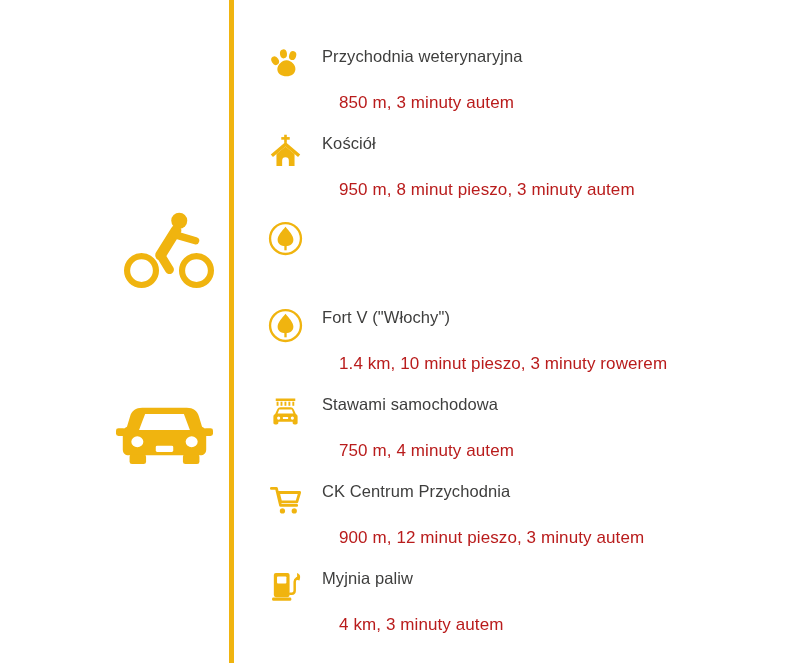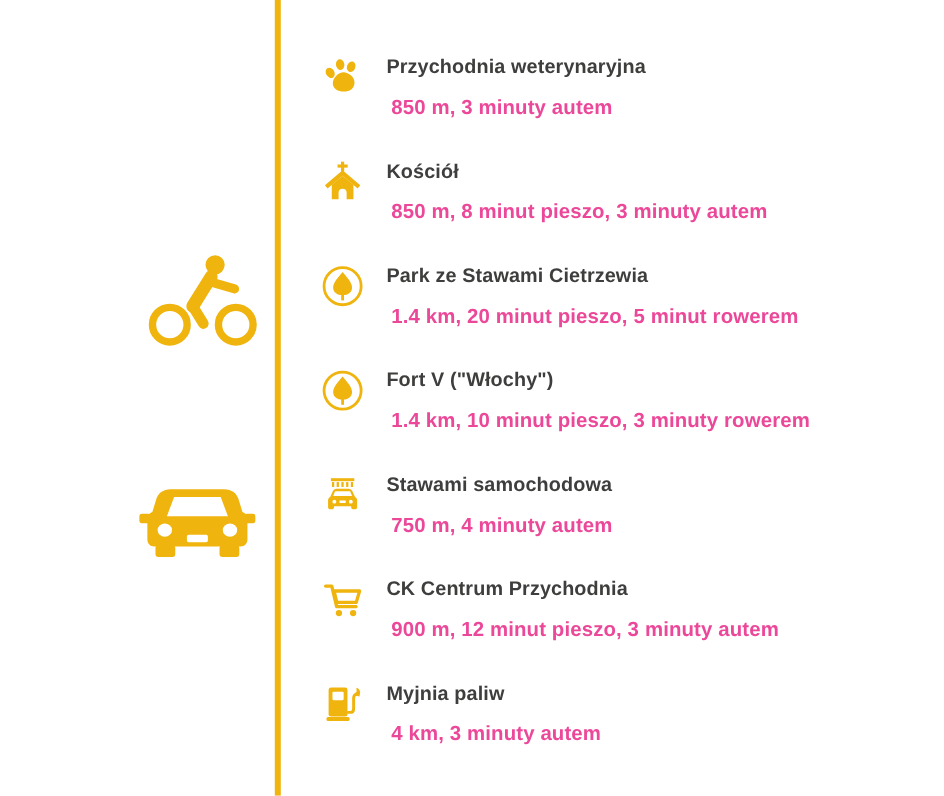--- a/index.html
+++ b/index.html
@@ -11,22 +11,22 @@
   .divider{position:absolute;left:229px;top:0;width:5px;height:663px;background:#F0B40F;}
   .left-icon{position:absolute;color:#F0B40F;}
   .left-icon.bike{left:122px;top:210px;width:94px;height:82px;}
   .left-icon.car{left:116px;top:394px;width:97px;height:80px;}
   .left-icon svg{width:100%;height:100%;display:block;}
   .places{position:absolute;left:268px;top:46px;}
   .place{display:flex;align-items:flex-start;gap:19px;height:56px;margin-bottom:31px;}
   .place-icon{width:35px;height:35px;flex:0 0 35px;color:#F0B40F;margin-top:1px;}
   .place-icon svg{width:35px;height:35px;display:block;}
   .place-text{display:flex;flex-direction:column;}
-  .place-name{font-size:16.5px;font-weight:700;color:#3E3E3D;line-height:21px;margin:0 0 8px 0;letter-spacing:.1px;}
-  .place-details{font-size:17px;font-weight:700;color:#ec4899;line-height:21px;margin:4px;letter-spacing:.1px;}
+  .place-name{font-size:16.5px;font-weight:400;color:#3E3E3D;line-height:21px;margin:0 0 8px 0;letter-spacing:.1px;}
+  .place-details{font-size:17px;font-weight:400;color:#b91c1c;line-height:21px;margin:17px;letter-spacing:.1px;}
 </style>
 </head>
 <body>
 
 <div class="canvas">
 
   <div class="divider"></div>
 
   <div class="left-icon bike">
     <svg viewBox="0 0 100 88" fill="none" stroke="currentColor">
@@ -74,36 +74,32 @@
       <span class="place-icon">
         <svg viewBox="0 0 24 24" fill="currentColor">
           <rect x="11.1" y="0.5" width="1.8" height="5.6"></rect>
           <rect x="9.1" y="2.1" width="5.8" height="1.8"></rect>
           <path d="M1.9 14 12 5.4 22.1 14l-1.5 1.8L12 8.6l-8.6 7.2z"></path>
           <path d="M5.8 22v-8.3l6.2-5.1 6.2 5.1V22h-3.9v-3.7a2.3 2.3 0 0 0-4.6 0V22z"></path>
         </svg>
       </span>
       <div class="place-text">
         <p class="place-name">Kościół</p>
-        <p class="place-details">850 m, 8 minut pieszo, 3 minuty autem</p>
+        <p class="place-details">950 m, 8 minut pieszo, 3 minuty autem</p>
       </div>
     </div>
 
     <div class="place">
       <span class="place-icon">
         <svg viewBox="0 0 24 24" fill="currentColor">
           <circle cx="12" cy="12" r="10.6" fill="none" stroke="currentColor" stroke-width="1.6"></circle>
           <path d="M12 3.9c-2.5 3.1-5.4 5.9-5.4 8.9 0 2.7 2.2 4.4 5.4 4.4s5.4-1.7 5.4-4.4c0-3-2.9-5.8-5.4-8.9z"></path>
           <rect x="11.2" y="15.3" width="1.6" height="4.8"></rect>
         </svg>
       </span>
-      <div class="place-text">
-        <p class="place-name">Park ze Stawami Cietrzewia</p>
-        <p class="place-details">1.4 km, 20 minut pieszo, 5 minut rowerem</p>
-      </div>
     </div>
 
     <div class="place">
       <span class="place-icon">
         <svg viewBox="0 0 24 24" fill="currentColor">
           <circle cx="12" cy="12" r="10.6" fill="none" stroke="currentColor" stroke-width="1.6"></circle>
           <path d="M12 3.9c-2.5 3.1-5.4 5.9-5.4 8.9 0 2.7 2.2 4.4 5.4 4.4s5.4-1.7 5.4-4.4c0-3-2.9-5.8-5.4-8.9z"></path>
           <rect x="11.2" y="15.3" width="1.6" height="4.8"></rect>
         </svg>
       </span>

